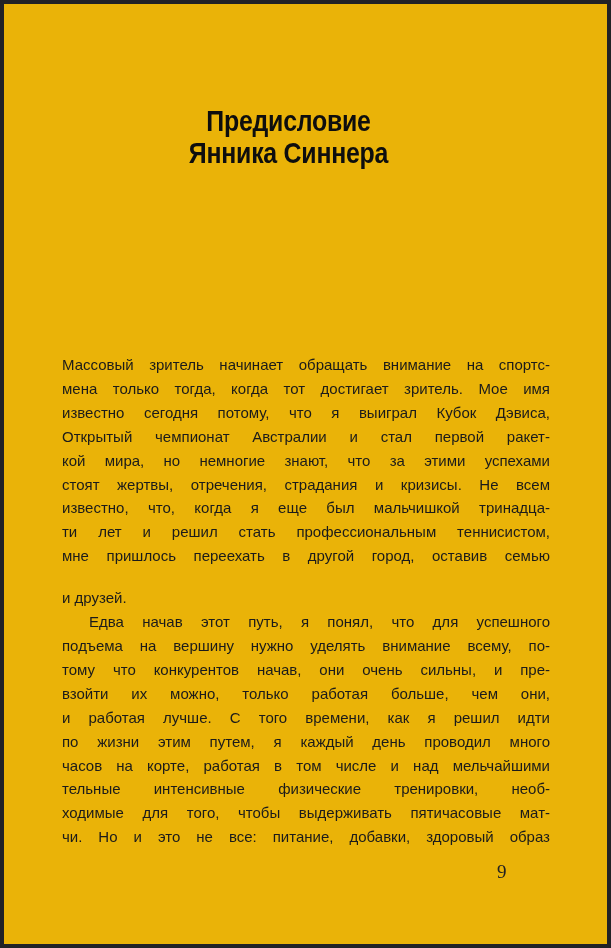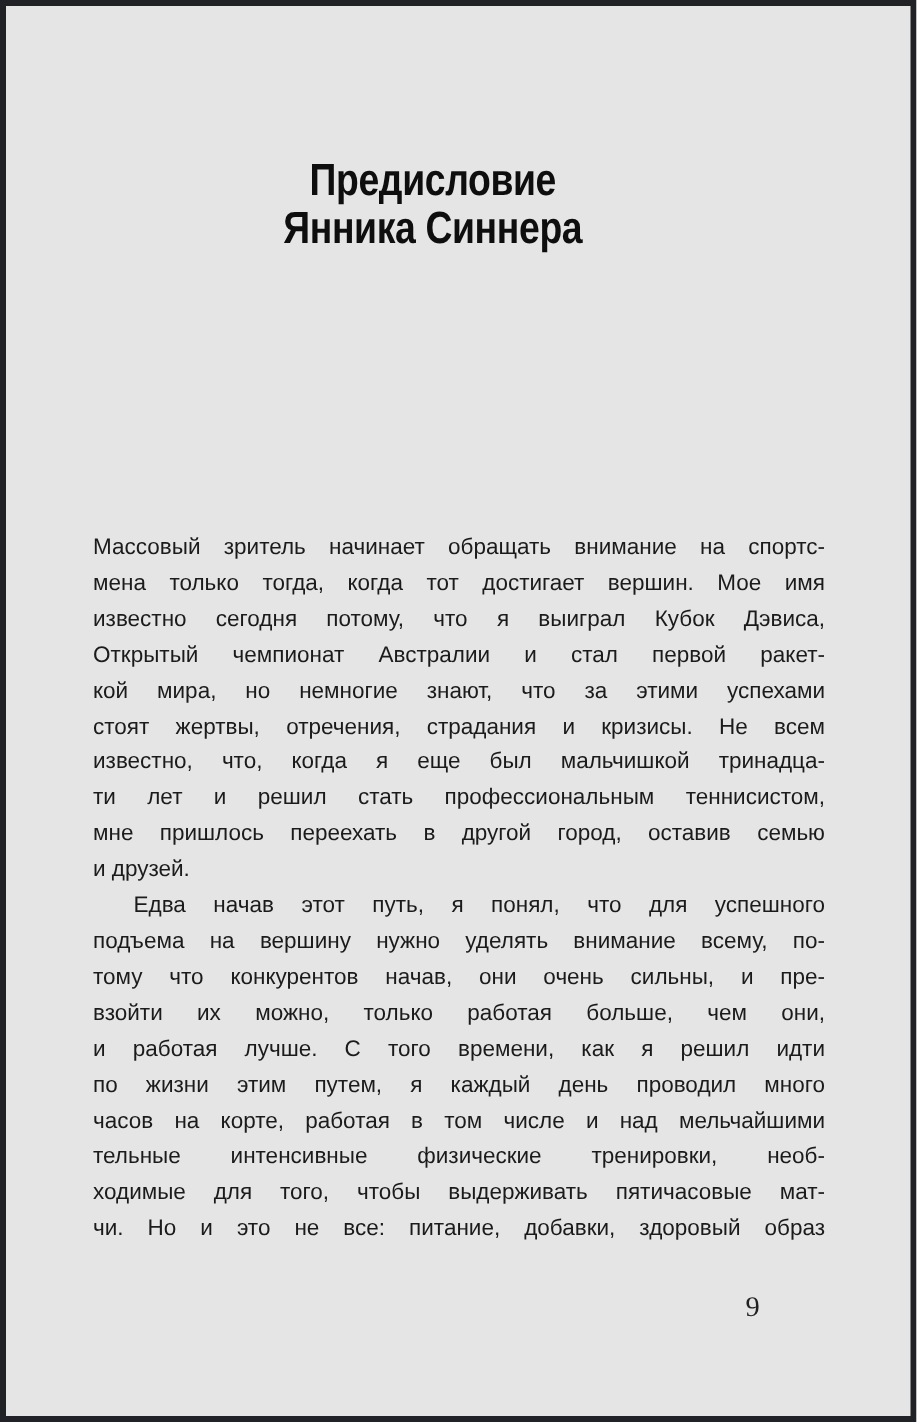--- a/index.html
+++ b/index.html
@@ -6,21 +6,21 @@
     margin: 0;
     padding: 0;
     background: #ffffff;
   }
   .book-page {
     position: relative;
     width: 611px;
     height: 948px;
     box-sizing: border-box;
     border: 4px solid #212226;
-    background: #e5e5e5;
+    background: #eab308;
     overflow: hidden;
     font-family: "Liberation Serif", serif;
   }
   .chapter-title {
     position: absolute;
     top: 101px;
     left: 0;
     width: 100%;
     text-align: center;
     font-family: "Liberation Sans", sans-serif;
@@ -42,20 +42,21 @@
     line-height: 23.9px;
     color: #1b1b1b;
   }
   .line {
     text-align: justify;
     text-align-last: justify;
     white-space: normal;
   }
   .line.endline {
     text-align-last: left;
+    margin-top: 18px;
   }
   .line.indent {
     text-indent: 27px;
   }
   .page-number {
     position: absolute;
     top: 857px;
     left: 493px;
     font-family: "Liberation Serif", serif;
     font-size: 19px;
@@ -68,21 +69,21 @@
 
 <div class="book-page">
 
   <div class="chapter-title">
     <div>Предисловие</div>
     <div>Янника Синнера</div>
   </div>
 
   <div class="body-text">
       <div class="line">Массовый зритель начинает обращать внимание на спортс-</div>
-      <div class="line">мена только тогда, когда тот достигает вершин. Мое имя</div>
+      <div class="line">мена только тогда, когда тот достигает зритель. Мое имя</div>
       <div class="line">известно сегодня потому, что я выиграл Кубок Дэвиса,</div>
       <div class="line">Открытый чемпионат Австралии и стал первой ракет-</div>
       <div class="line">кой мира, но немногие знают, что за этими успехами</div>
       <div class="line">стоят жертвы, отречения, страдания и кризисы. Не всем</div>
       <div class="line">известно, что, когда я еще был мальчишкой тринадца-</div>
       <div class="line">ти лет и решил стать профессиональным теннисистом,</div>
       <div class="line">мне пришлось переехать в другой город, оставив семью</div>
       <div class="line endline">и друзей.</div>
       <div class="line indent">Едва начав этот путь, я понял, что для успешного</div>
       <div class="line">подъема на вершину нужно уделять внимание всему, по-</div>

